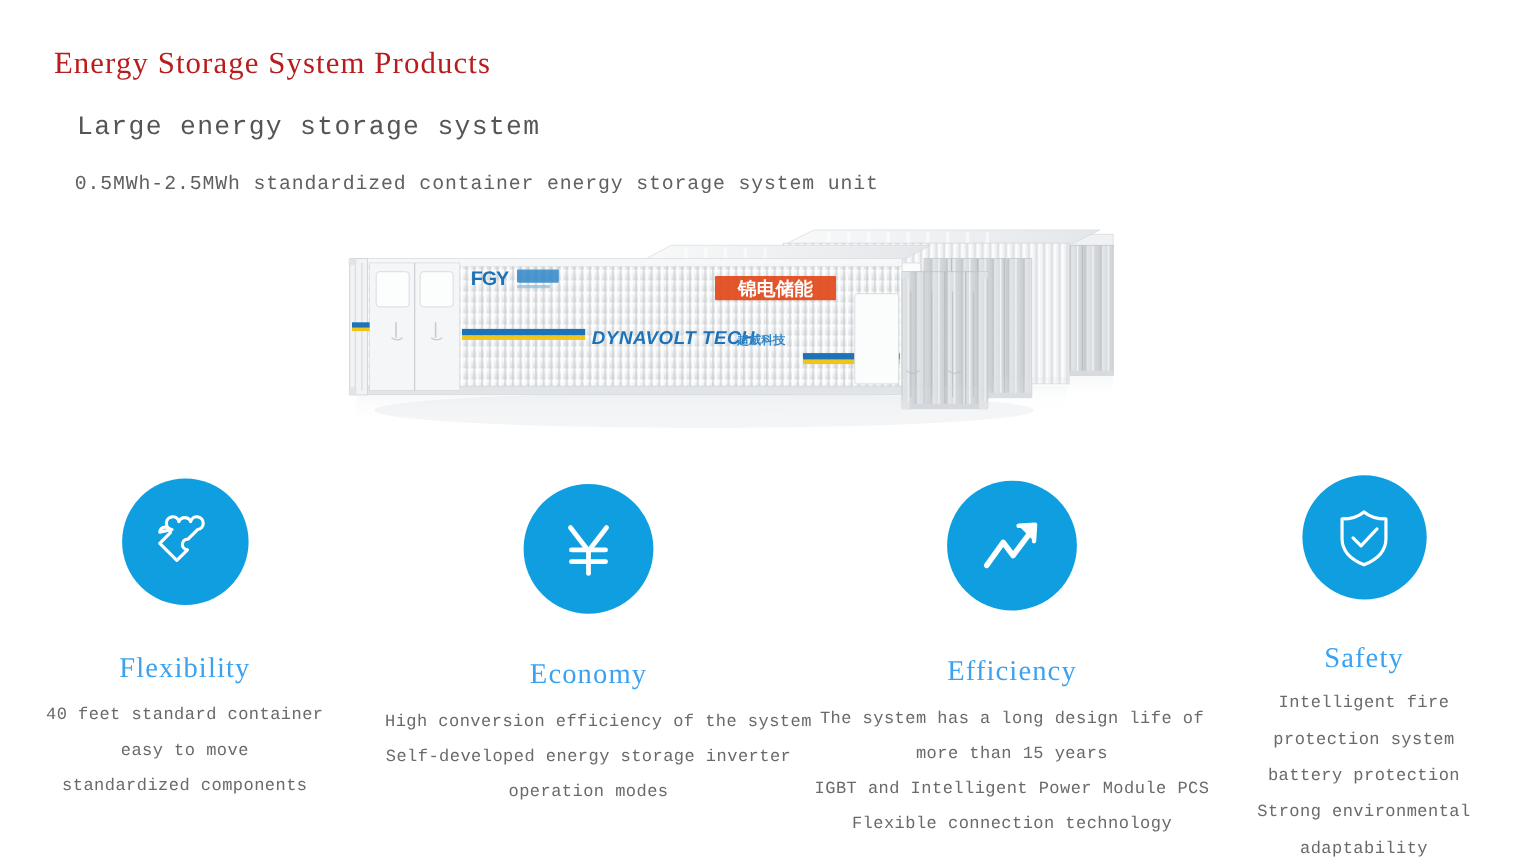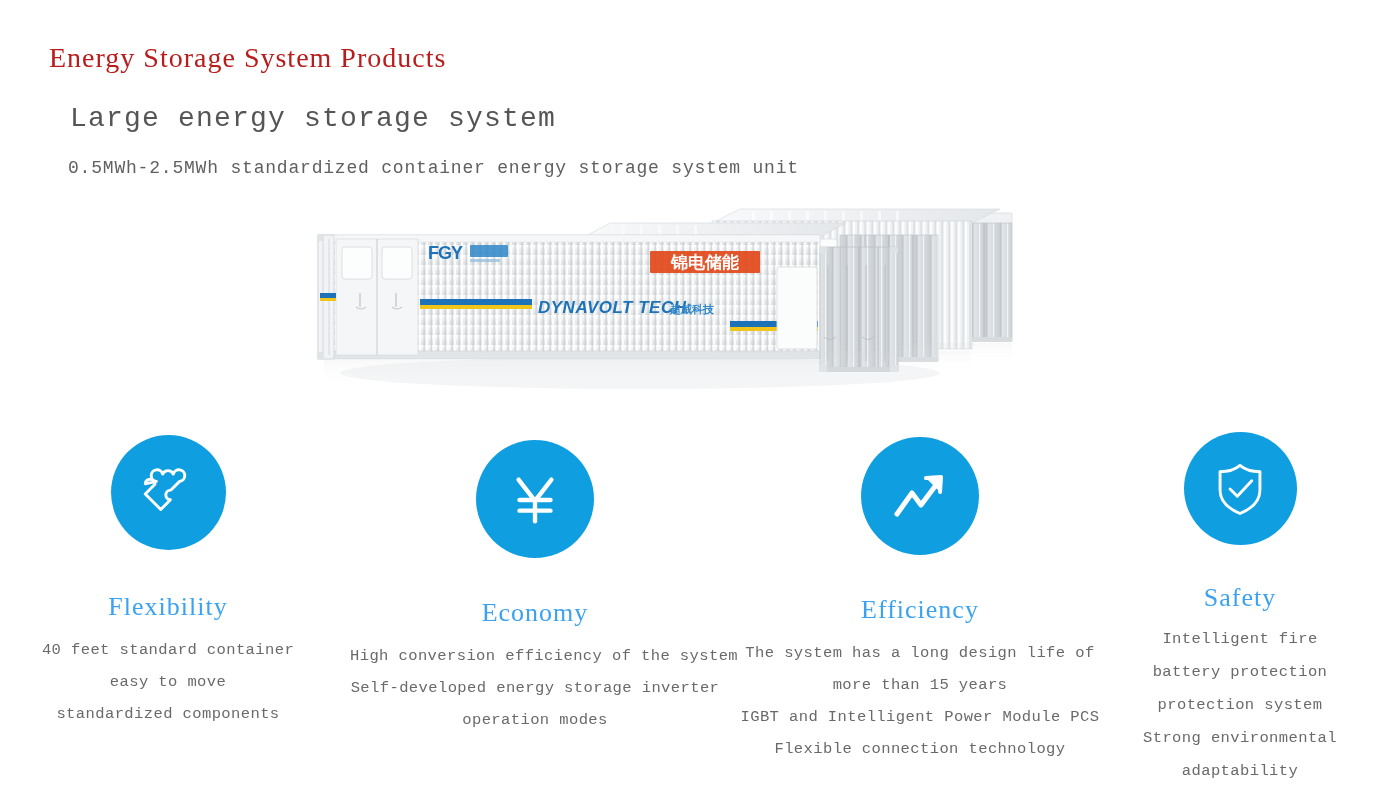--- a/index.html
+++ b/index.html
@@ -25,21 +25,21 @@
     letter-spacing: 1px;
     color: #b91c1c;
     font-family: "Liberation Serif", "DejaVu Serif", serif;
     white-space: nowrap;
   }
 
   .subtitle {
     position: absolute;
     left: 70px;
     top: 103px;
-    font-size: 28px;
+    font-size: 24px;
     letter-spacing: 1.2px;
     color: #555555;
     font-family: "Liberation Mono", "DejaVu Sans Mono", monospace;
     white-space: nowrap;
   }
 
   .spec-line {
     position: absolute;
     left: 68px;
     top: 158px;
@@ -355,20 +355,20 @@
         <svg width="58" height="58" viewBox="0 0 64 64" fill="none" stroke="#ffffff" stroke-width="3.2" stroke-linecap="round" stroke-linejoin="round">
           <path d="M32 6 C25 12 16 13 10 13 L10 33 C10 46 20 54 32 59
                    C44 54 54 46 54 33 L54 13 C48 13 39 12 32 6 Z"></path>
           <path d="M21 32 L29 40 L45 23"></path>
         </svg>
       </span>
     </div>
     <div class="ftitle">Safety</div>
     <div class="fdesc">
       <div>Intelligent fire</div>
+      <div>protection system</div>
       <div>battery protection</div>
-      <div>protection system</div>
       <div>Strong environmental</div>
       <div>adaptability</div>
     </div>
   </div>
 
 </div>
 
 </body></html>

